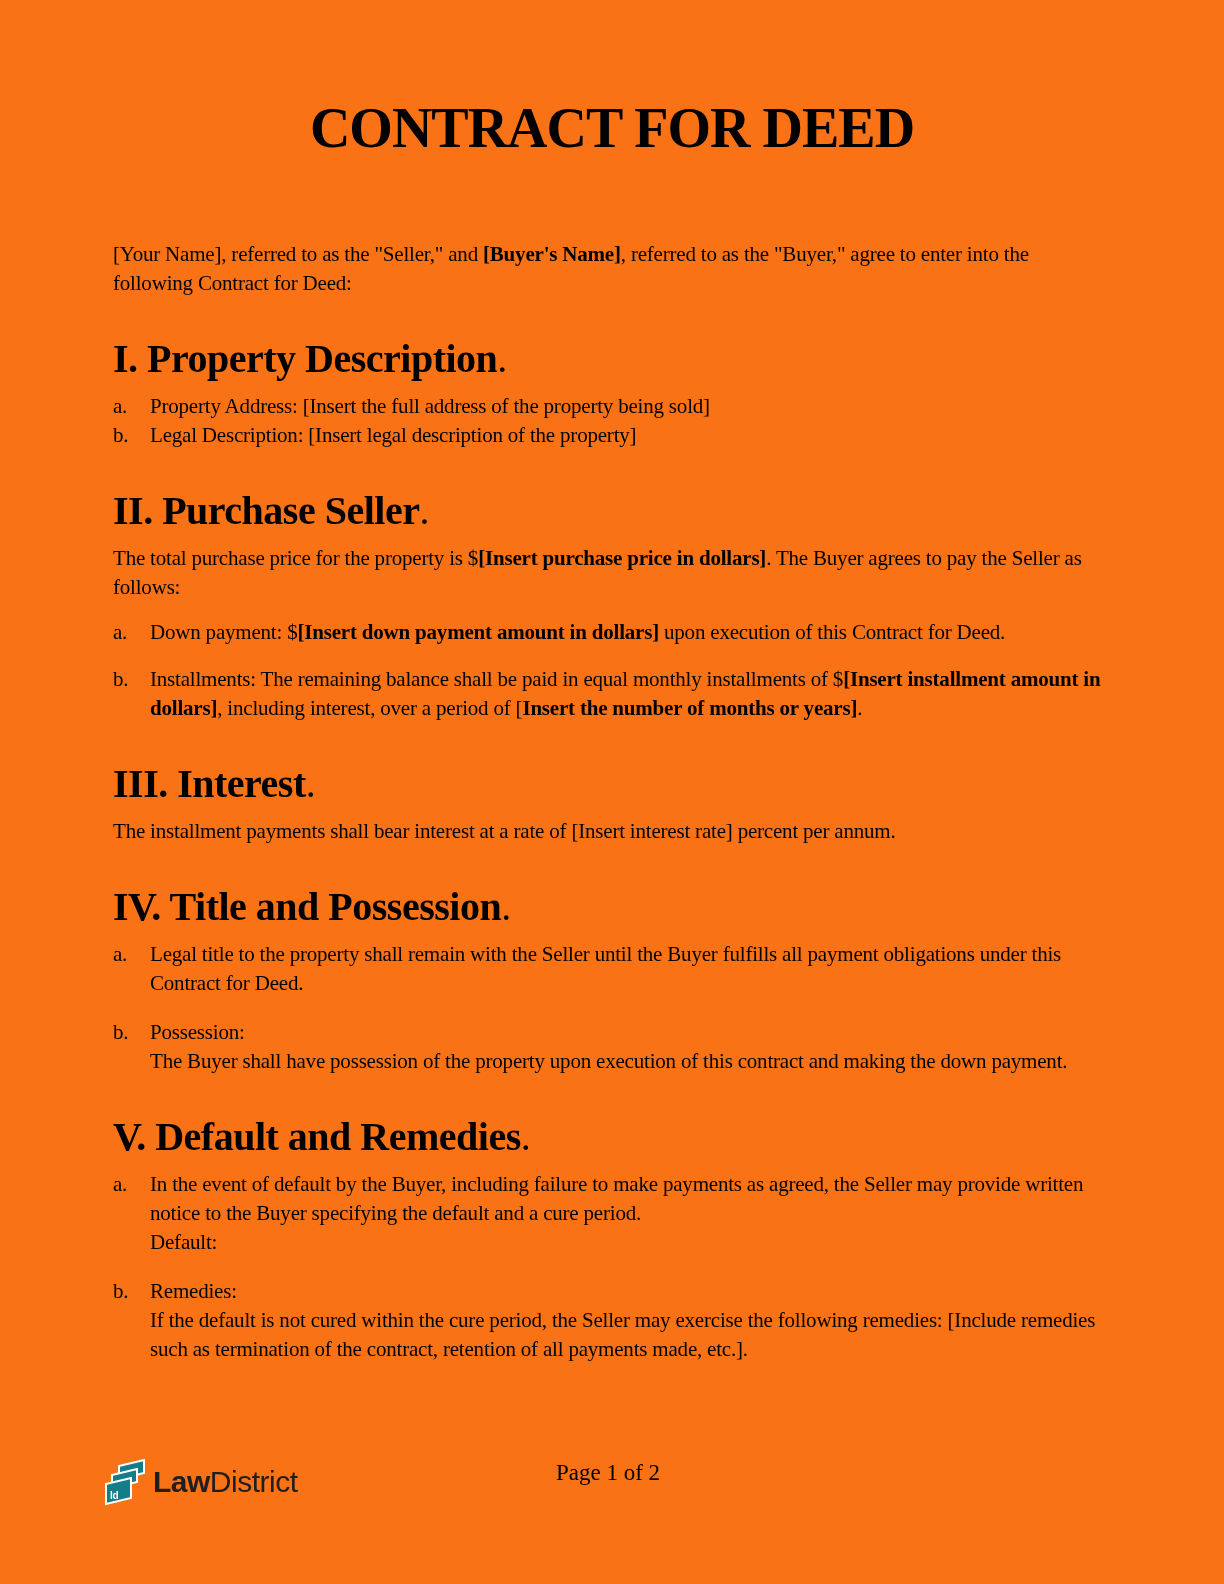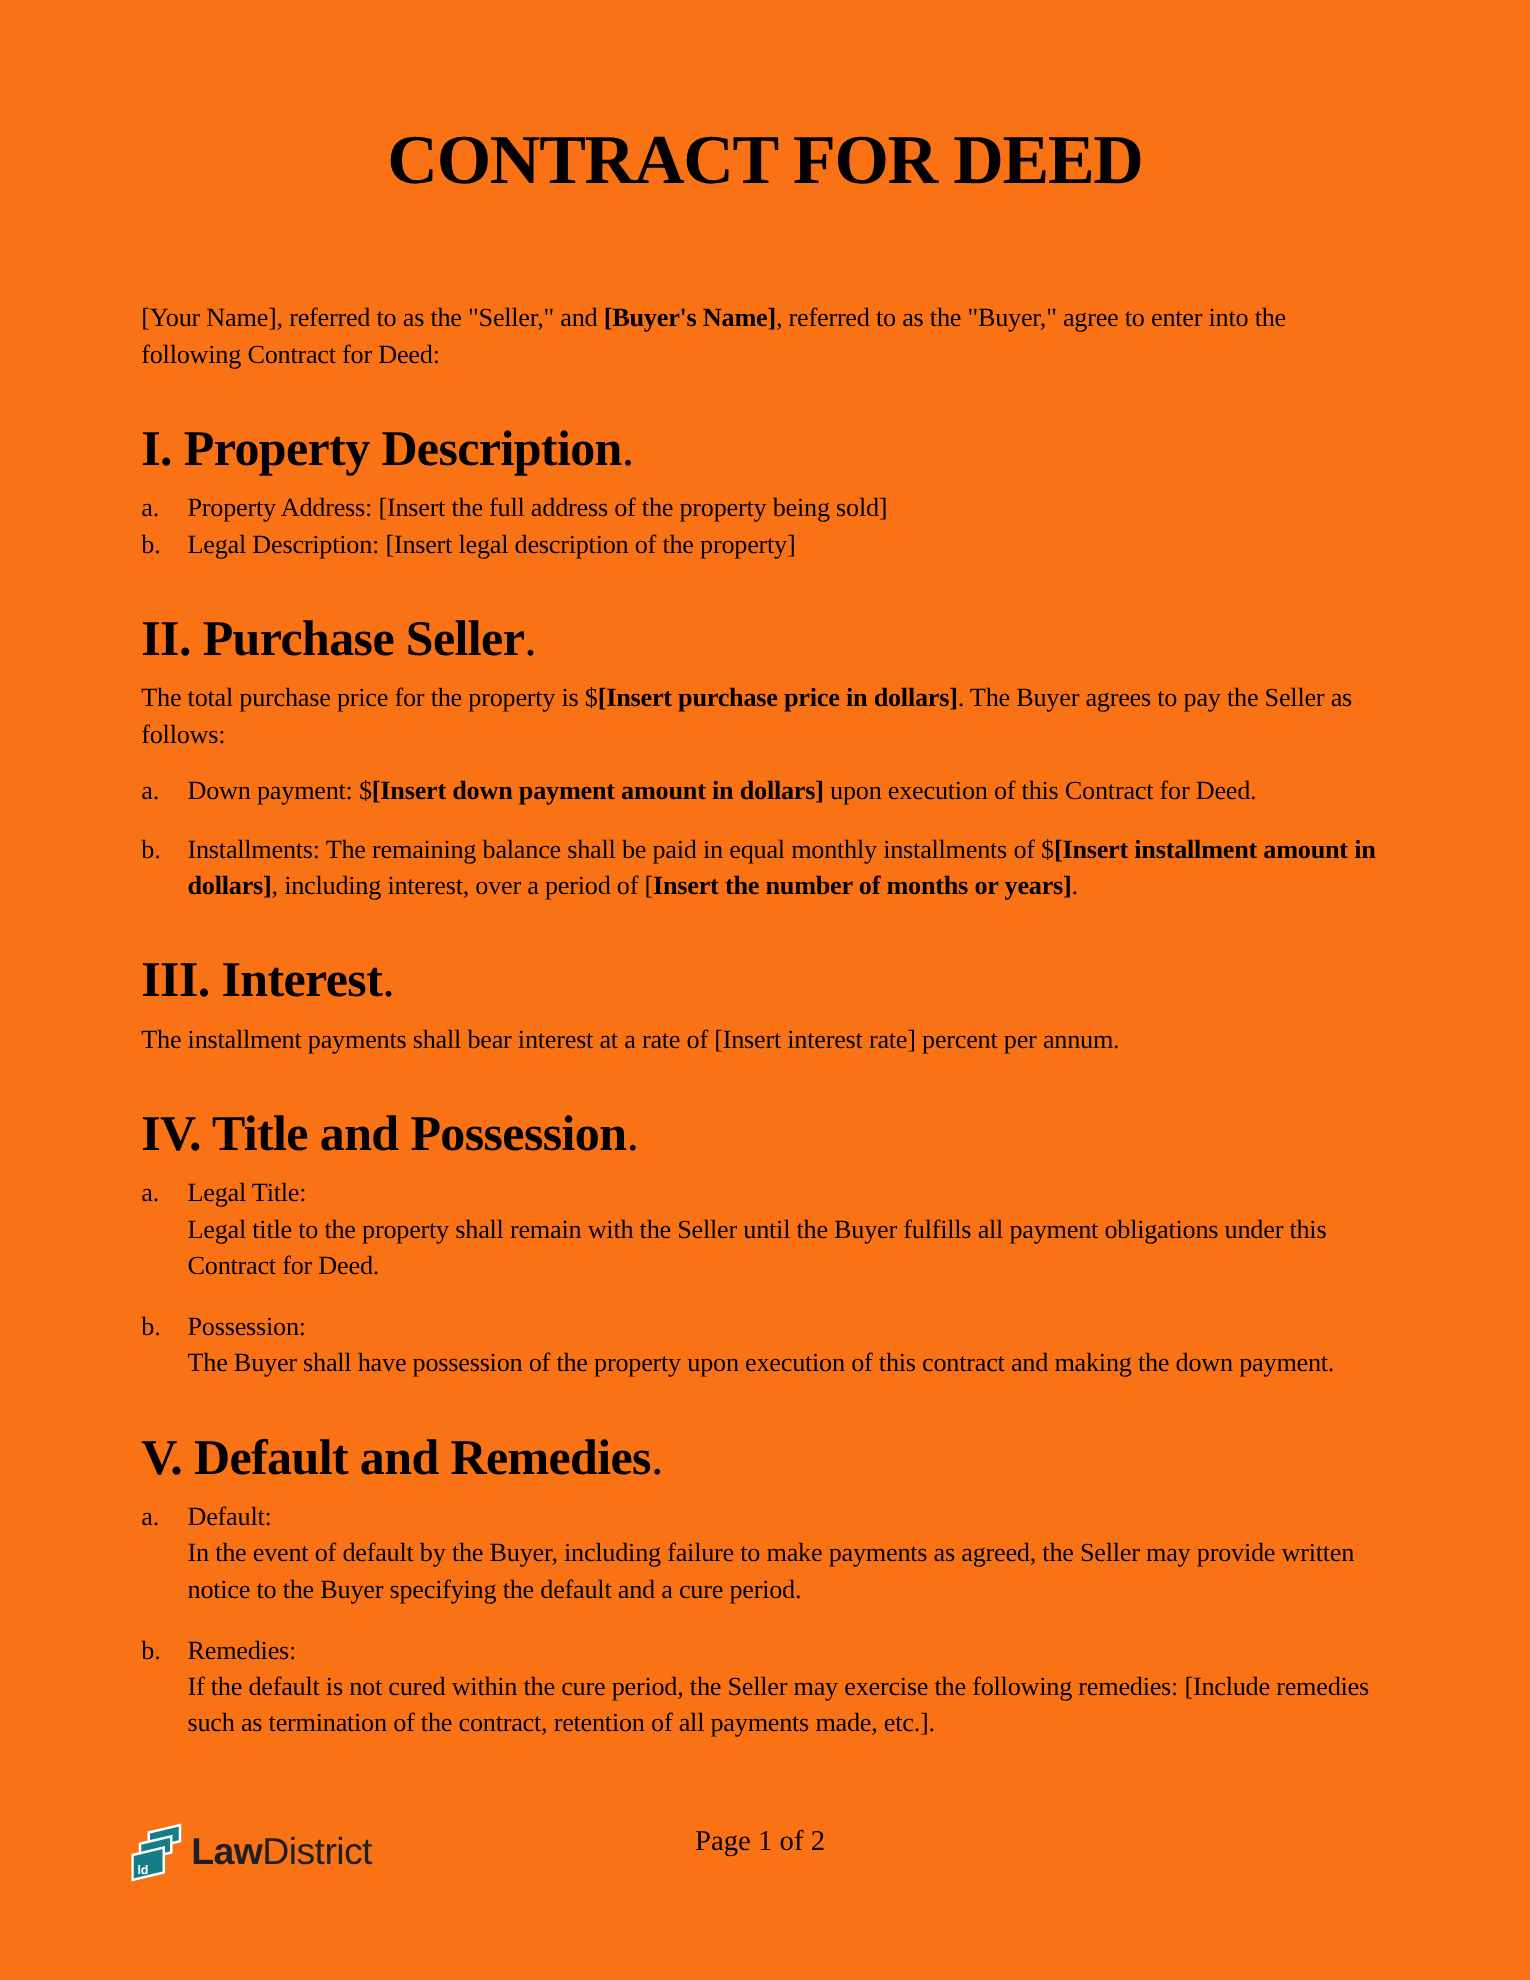--- a/index.html
+++ b/index.html
@@ -122,42 +122,41 @@
     <h2><span>III. Interest</span><span class="hp">.</span></h2>
     <p class="para">The installment payments shall bear interest at a rate of [Insert interest rate] percent per annum.</p>
   </div>
 
   <div class="sec">
     <h2><span>IV. Title and Possession</span><span class="hp">.</span></h2>
     <div class="list blocks">
       <div class="li">
         <span class="marker">a.</span>
         <div class="li-body">
-          <p>Legal Title:</p>
           <p>Legal title to the property shall remain with the Seller until the Buyer fulfills all payment obligations under this Contract for Deed.</p>
         </div>
       </div>
       <div class="li">
         <span class="marker">b.</span>
         <div class="li-body">
           <p>Possession:</p>
           <p>The Buyer shall have possession of the property upon execution of this contract and making the down payment.</p>
         </div>
       </div>
     </div>
   </div>
 
   <div class="sec">
     <h2><span>V. Default and Remedies</span><span class="hp">.</span></h2>
     <div class="list blocks">
       <div class="li">
         <span class="marker">a.</span>
         <div class="li-body">
+          <p>In the event of default by the Buyer, including failure to make payments as agreed, the Seller may provide written notice to the Buyer specifying the default and a cure period.</p>
           <p>Default:</p>
-          <p>In the event of default by the Buyer, including failure to make payments as agreed, the Seller may provide written notice to the Buyer specifying the default and a cure period.</p>
         </div>
       </div>
       <div class="li">
         <span class="marker">b.</span>
         <div class="li-body">
           <p>Remedies:</p>
           <p>If the default is not cured within the cure period, the Seller may exercise the following remedies: [Include remedies such as termination of the contract, retention of all payments made, etc.].</p>
         </div>
       </div>
     </div>

